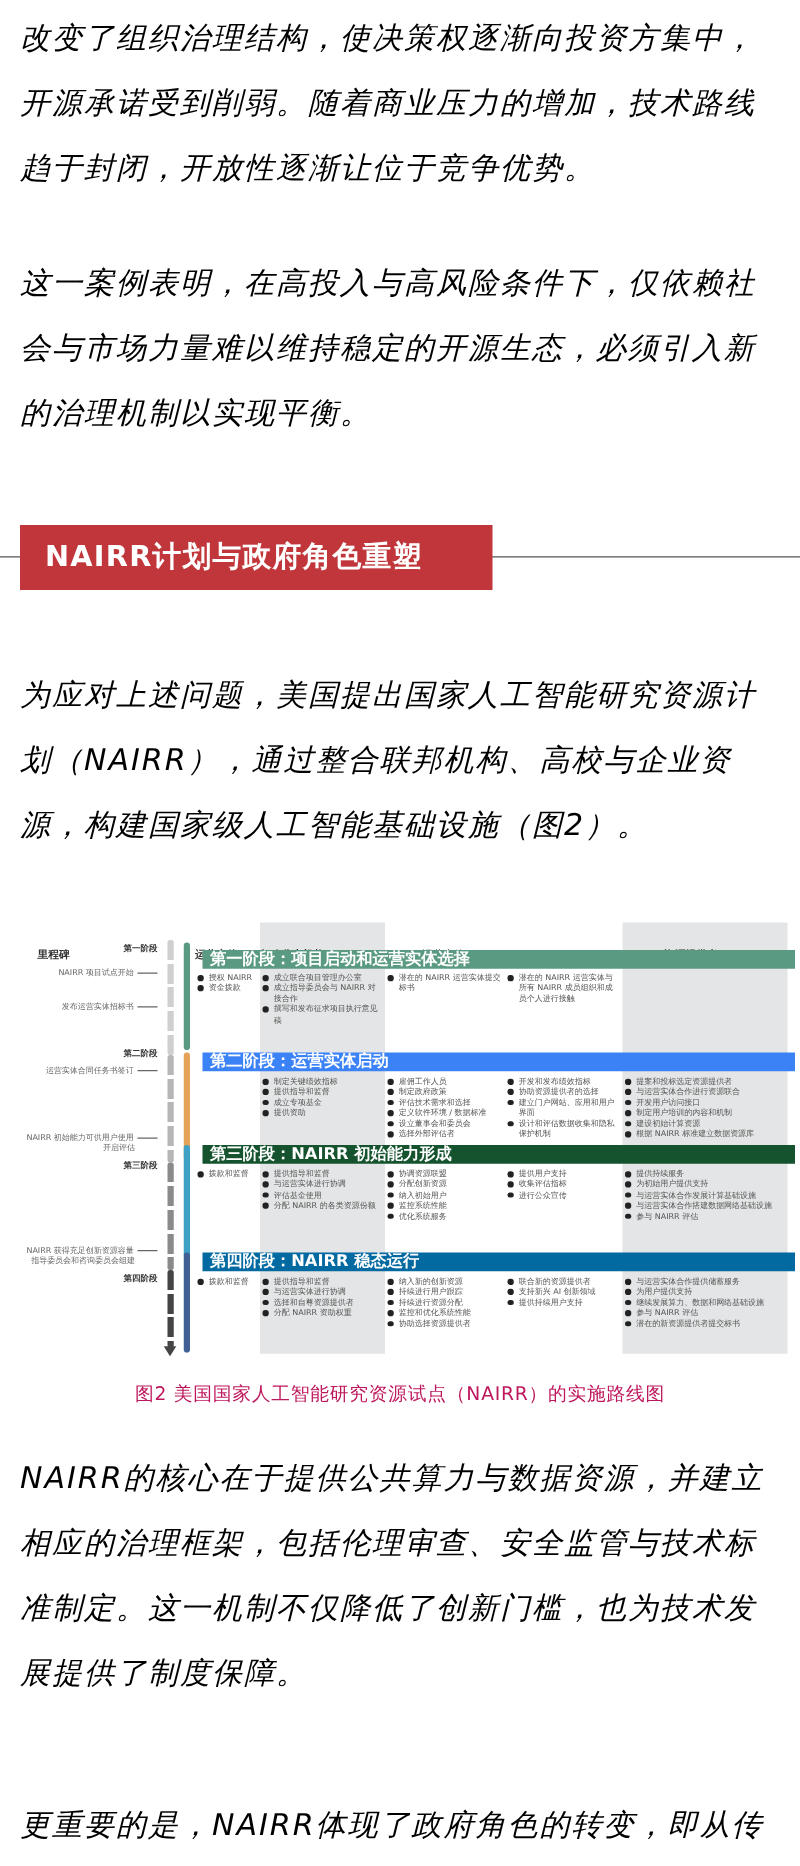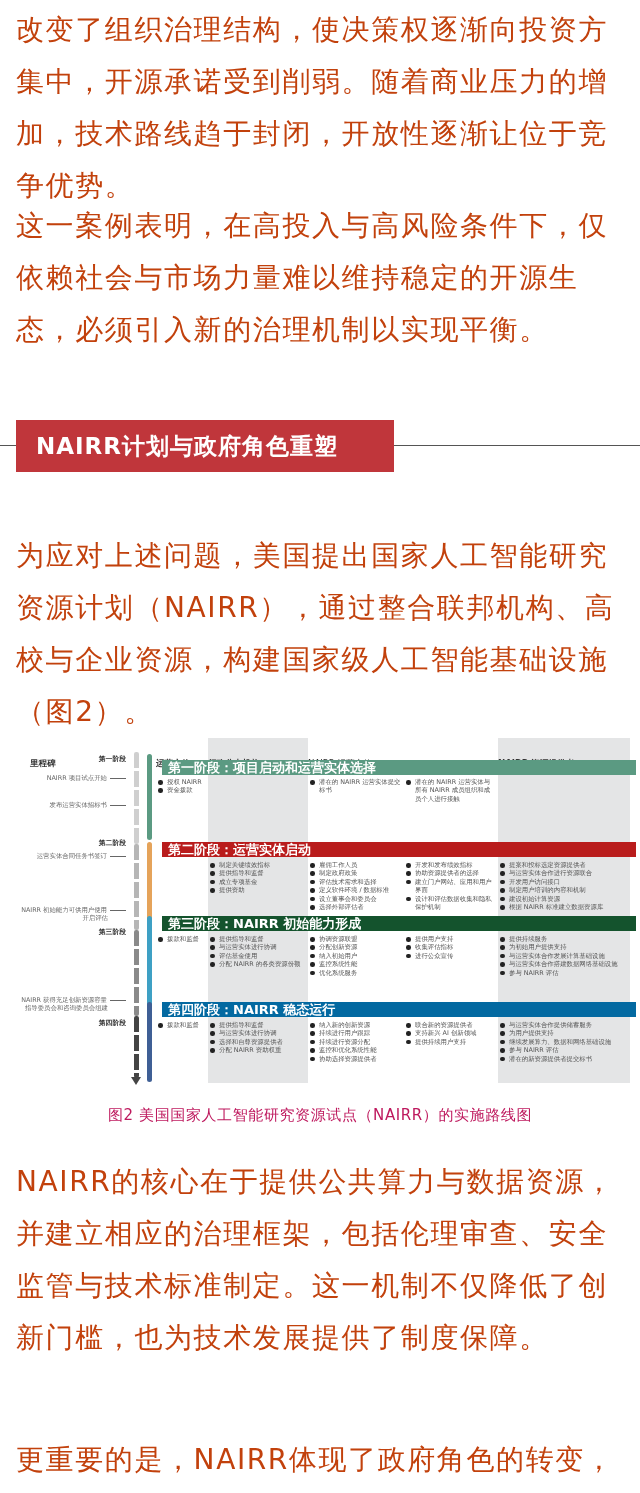--- a/index.html
+++ b/index.html
@@ -8,24 +8,25 @@
     font-family: "DejaVu Sans", "Liberation Sans", sans-serif;
     color: #333333;
     position: relative;
     height: 1493px;
     overflow: hidden;
   }
   .para {
     position: absolute;
     left: 16px;
     width: 608px;
-    font-size: 28px;
+    font-size: 24px;
     line-height: 52px;
     letter-spacing: 1.6px;
-    color: #c2410c;
+    color: #000000;
+    font-style: italic;
   }
   .section-heading {
     position: absolute;
     left: 0;
     top: 420px;
     width: 640px;
     height: 52px;
   }
   .section-heading .rule {
     position: absolute;
@@ -217,32 +218,39 @@
   <div class="vbar" style="top:178px;height:90px;background:#3ea0c4;"></div>
   <div class="vbar" style="top:264px;height:80px;background:#3f5f95;"></div>
 
   <div class="phase-band" style="top:22px;background:#5b9a82;">第一阶段：项目启动和运营实体选择</div>
   <div class="cell" style="left:128px;top:40px;width:50px;">
       <ul>
     <li>授权 NAIRR</li>
         <li>资金拨款</li>
       </ul>
     </div>
+  <div class="cell" style="left:180px;top:40px;width:96px;">
+      <ul>
+    <li>成立联合项目管理办公室</li>
+        <li>成立指导委员会与 NAIRR 对接合作</li>
+        <li>撰写和发布征求项目执行意见稿</li>
+      </ul>
+    </div>
   <div class="cell" style="left:280px;top:40px;width:92px;">
       <ul>
     <li>潜在的 NAIRR 运营实体提交标书</li>
       </ul>
     </div>
   <div class="cell" style="left:376px;top:40px;width:90px;">
       <ul>
     <li>潜在的 NAIRR 运营实体与所有 NAIRR 成员组织和成员个人进行接触</li>
       </ul>
     </div>
 
-  <div class="phase-band" style="top:104px;background:#b91c1c;">第二阶段：运营实体启动</div>
+  <div class="phase-band" style="top:104px;background:#3b82f6;">第二阶段：运营实体启动</div>
   <div class="cell" style="left:180px;top:123px;width:96px;">
       <ul>
     <li>制定关键绩效指标</li>
         <li>提供指导和监督</li>
         <li>成立专项基金</li>
         <li>提供资助</li>
       </ul>
     </div>
   <div class="cell" style="left:280px;top:123px;width:92px;">
       <ul>

